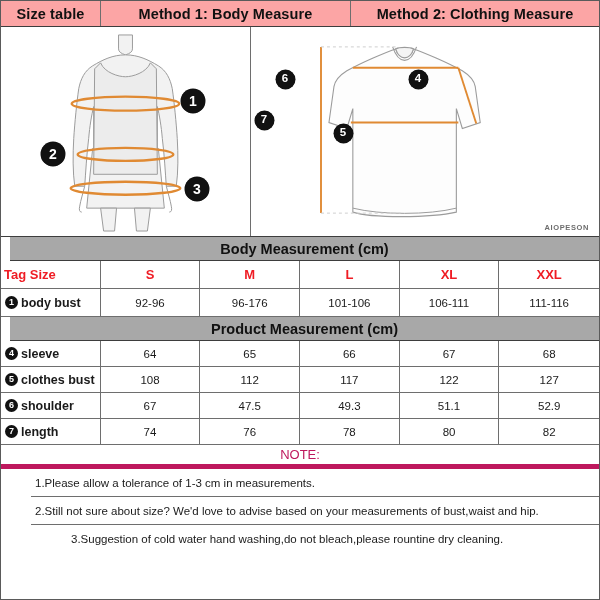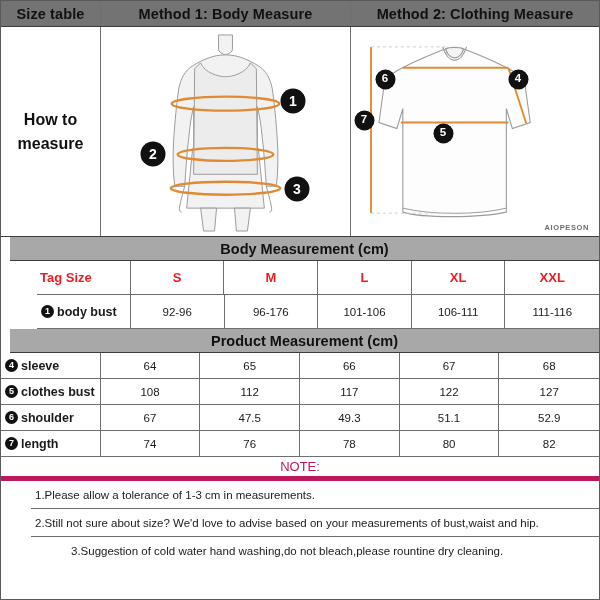--- a/index.html
+++ b/index.html
@@ -17,21 +17,21 @@
     overflow:hidden;
   }
 
   
   .bb{border-bottom:1px solid #6e6e6e;}
 
   
   .top-head{
     display:flex;
     height:25px;
-    background:#737373;
+    background:#fca5a5;
     border-bottom:1px solid #3d3d3d;
   }
   .top-head > div{
     display:flex;align-items:center;justify-content:center;
     font-weight:bold;
     font-size:14.5px;
     letter-spacing:.1px;
     color:#111;
     box-sizing:border-box;
   }
@@ -89,21 +89,21 @@
     border-bottom:1px solid #3d3d3d;
     display:flex;align-items:center;justify-content:center;
     font-weight:bold;font-size:14.5px;color:#111;
     box-sizing:border-box;
     margin-left:9px;
   }
 
   
   .row{display:flex;box-sizing:border-box;}
   .row.h26{height:26px;}
-  .row.h28{height:34px;margin-left:36px;}
+  .row.h28{height:28px;}
   .cell{
     display:flex;align-items:center;
     box-sizing:border-box;
     font-size:11.5px;
     color:#1a1a1a;
   }
   .cell.lab{
     width:100px;
     padding-left:4px;
     border-right:1px solid #6e6e6e;
@@ -156,24 +156,20 @@
 <div class="sheet">
 
   <div class="top-head">
     <div class="th-1">Size table</div>
     <div class="th-2">Method 1: Body  Measure</div>
     <div class="th-3">Method 2: Clothing Measure</div>
   </div>
 
   <div class="illus">
 
-    <div class="il-1">
-      <span style="white-space:pre-line">How to
-measure</span>
-    </div>
 
     <div class="il-2">
       <svg viewBox="0 0 250 210" preserveAspectRatio="xMidYMid meet">
         <g fill="#f2f2f2" stroke="#9b9b9b" stroke-width="1">
 
           <path d="M118 8 h14 v14 q0 4 -7 6 q-7 -2 -7 -6 z"></path>
 
           <path d="M125 28 C112 28 102 33 92 39 C84 44 80 52 78 62
                    C76 76 74 96 73 112 C72 128 72 146 74 160
                    L84 160 C85 146 86 128 88 112 C89 100 91 88 93 80

